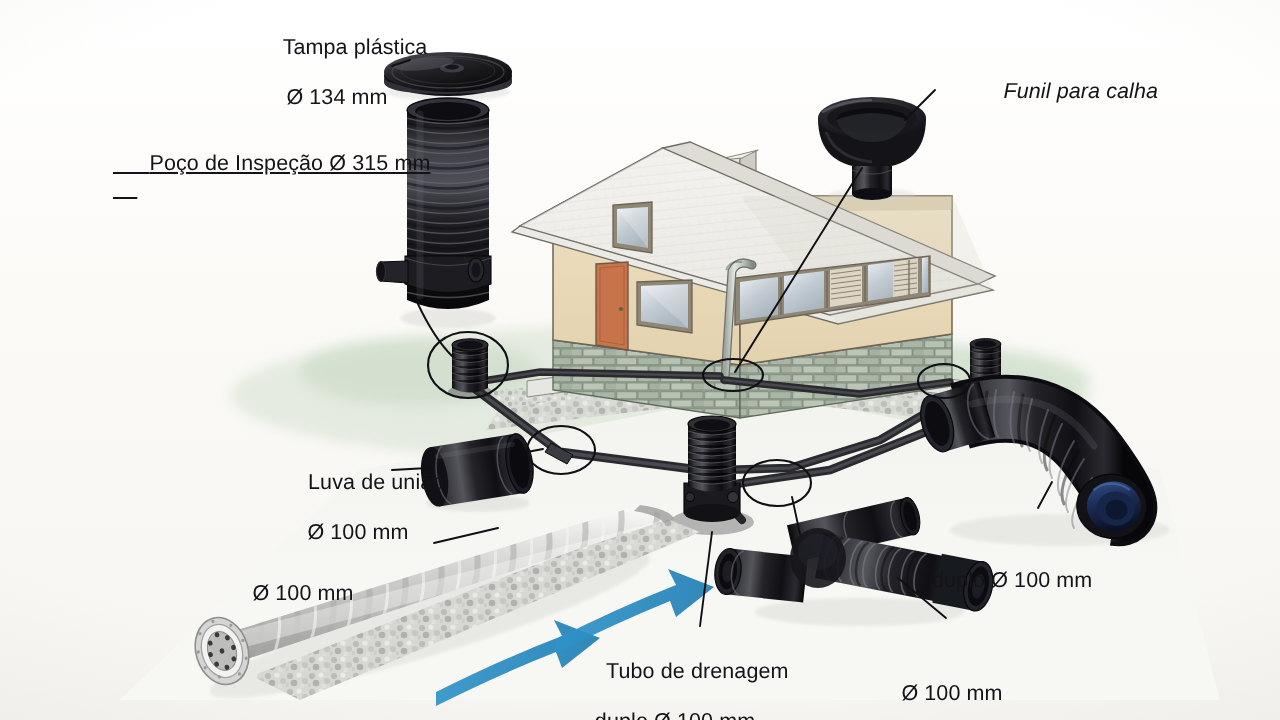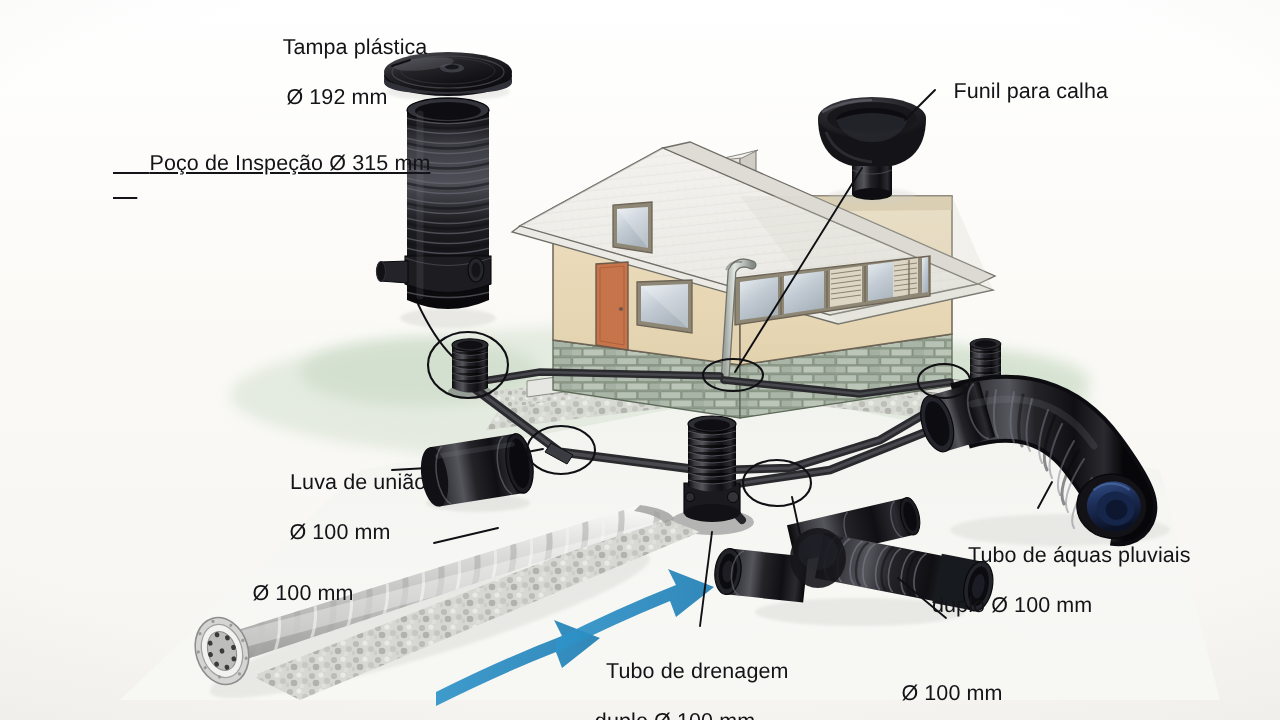--- a/index.html
+++ b/index.html
@@ -661,48 +661,47 @@
       <path d="M1038 508 L1052 482"></path>
 
       <path d="M792 497 L800 534"></path>
     </g>
   </svg>
 
   <div id="labels">
 
     <div class="label center" style="left:222px; top:10px; width:230px;">
       <span>Tampa plástica</span>
-      <span class="l2">Ø 192 mm</span>
+      <span class="l2">Ø 134 mm</span>
     </div>
 
     <div class="label left" style="left:113px; top:126px; width:330px;text-decoration:underline;">
       <span>Poço de Inspeção Ø 315 mm</span>
     </div>
 
-    <div class="label left" style="left:917px; top:54px; width:240px;">
+    <div class="label left" style="left:967px; top:54px; width:240px;font-style:italic;">
       <span>Funil para calha</span>
     </div>
 
-    <div class="label center" style="left:245px; top:445px; width:190px;">
+    <div class="label center" style="left:263px; top:445px; width:190px;">
       <span>Luva de união</span>
       <span class="l2">Ø 100 mm</span>
     </div>
 
     <div class="label center" style="left:168px; top:531px; width:270px;">
       <span class="l2">Ø 100 mm</span>
     </div>
 
     <div class="label center" style="left:570px; top:634px; width:210px;">
       <span>Tubo de drenagem</span>
       <span class="l2">duplo Ø 100 mm</span>
     </div>
 
     <div class="label center" style="left:812px; top:631px; width:280px;">
       <span class="l2">Ø 100 mm</span>
     </div>
 
     <div class="label left" style="left:932px; top:518px; width:260px;">
-      <span>Tubo de áquas pluviais</span>
       <span class="l2">duplo Ø 100 mm</span>
     </div>
 
   </div>
 </div>
 
 </body></html>

